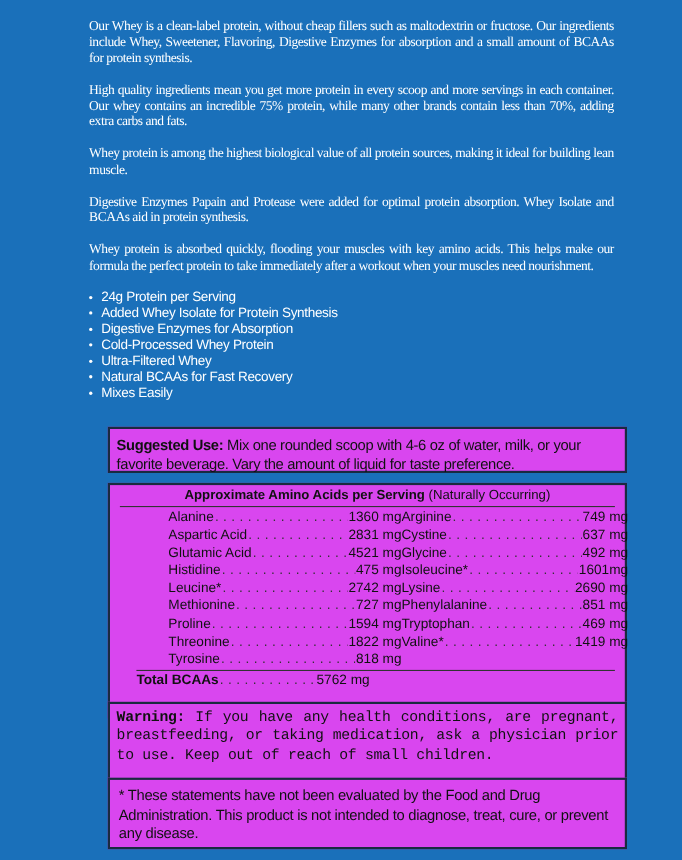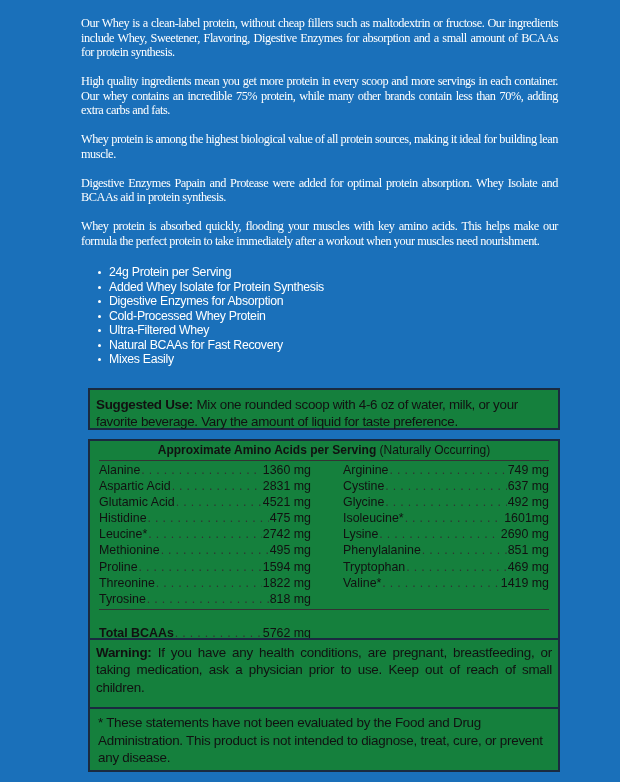--- a/index.html
+++ b/index.html
@@ -13,58 +13,58 @@
   .content {
     position: absolute; left: 81px; top: 0; width: 477px;
   }
   .para {
     font-size: 12.3px; line-height: 14.5px; letter-spacing: -0.45px;
     margin: 0 0 14.5px 0; text-align: justify;
     font-family: Liberation Serif, serif;
   }
   .para.first { margin-top: 16px; }
   .bullets {
-    list-style: none; margin: 17px; padding: 0 0 0 0;
+    list-style: none; margin: 0; padding: 0 0 0 0;
     font-family: "Liberation Sans", sans-serif;
     font-size: 12.3px; line-height: 14.5px; letter-spacing: -0.3px;
   }
   .bullets li { padding-left: 11px; position: relative; }
   .bullets li .dot {
     position: absolute; left: 0; top: 6px; width: 3px; height: 3px;
     background: #fff; border-radius: 50%;
   }
   .box {
-    position: absolute; left: 88px; width: 472px;
-    background: #15803d; color: #111;
+    position: absolute; left: 98px; width: 472px;
+    background: #d946ef; color: #111;
     border: 2px solid #1a2a40;
     box-sizing: border-box;
     font-family: "Liberation Sans", sans-serif;
   }
   .box.use { top: 388px; height: 42px; padding: 6px 6px 0 6px; font-size: 13.4px; line-height: 17px; letter-spacing: -0.3px; }
   .box.amino { top: 439px; height: 214px; padding: 2px 5px 0 5px; }
-  .box.warn { top: 638px; height: 80px; padding: 4px 6px 0 6px; font-size: 13.4px; line-height: 17.3px; text-align: justify; letter-spacing: -0.25px; }
+  .box.warn { top: 638px; height: 80px; padding: 4px 6px 0 6px; font-size: 13.4px; line-height: 17.3px; text-align: justify; letter-spacing: -0.25px; font-family: Liberation Mono, monospace; }
   .box.fda { top: 707px; height: 65px; padding: 5px 8px 0 8px; font-size: 13.4px; line-height: 17.5px; letter-spacing: -0.25px; }
   b { font-weight: bold; }
   .amino-title {
     text-align: center; font-size: 12px; line-height: 15px; padding-bottom: 2px;
     border-bottom: 1.5px solid #333; margin: 0 4px 0 4px;
   }
   .amino-title b { font-weight: bold; }
-  .cols { display: flex; justify-content: space-between; padding: 1px 4px 0 4px; }
+  .cols { display: flex; justify-content: space-between; padding: 1px 4px 0 4px; margin-left: 44px; }
   .col { width: 212px; }
   .col.right { width: 206px; }
   .row {
     display: flex; align-items: baseline; font-size: 12.4px; line-height: 16.1px;
     white-space: nowrap; overflow: hidden;
   }
   .row .name { flex: 0 0 auto; }
   .row .dots { flex: 1 1 auto; overflow: hidden; letter-spacing: 2.6px; color: #333; margin: 0 1px; }
   .row .dots::before { content: ". . . . . . . . . . . . . . . . . . . . . . . . . . . . . . . . . . . . . ."; letter-spacing: 0; word-spacing: 0.6px; }
   .row .val { flex: 0 0 auto; }
-  .total-line { border-top: 1.5px solid #333; margin: 2px 4px 0 4px; padding-top: 15px; }
+  .total-line { border-top: 1.5px solid #333; margin: 2px 4px 0 19px; padding-top: 0; }
   .total-line .row { width: 212px; }
   .total-line .name { font-weight: bold; }
 </style>
 </head>
 <body>
 
 <div class="content">
   <p class="para first">Our Whey is a clean-label protein, without cheap fillers such as maltodextrin or fructose. Our ingredients include Whey, Sweetener, Flavoring, Digestive Enzymes for absorption and a small amount of BCAAs for protein synthesis.</p>
   <p class="para">High quality ingredients mean you get more protein in every scoop and more servings in each container. Our whey contains an incredible 75% protein, while many other brands contain less than 70%, adding extra carbs and fats.</p>
   <p class="para">Whey protein is among the highest biological value of all protein sources, making it ideal for building lean muscle.</p>
@@ -113,21 +113,21 @@
           <span class="val">475 mg</span>
         </div>
       <div class="row">
           <span class="name">Leucine*</span>
           <span class="dots"></span>
           <span class="val">2742 mg</span>
         </div>
       <div class="row">
           <span class="name">Methionine</span>
           <span class="dots"></span>
-          <span class="val">495 mg</span>
+          <span class="val">727 mg</span>
         </div>
       <div class="row">
           <span class="name">Proline</span>
           <span class="dots"></span>
           <span class="val">1594 mg</span>
         </div>
       <div class="row">
           <span class="name">Threonine</span>
           <span class="dots"></span>
           <span class="val">1822 mg</span>

